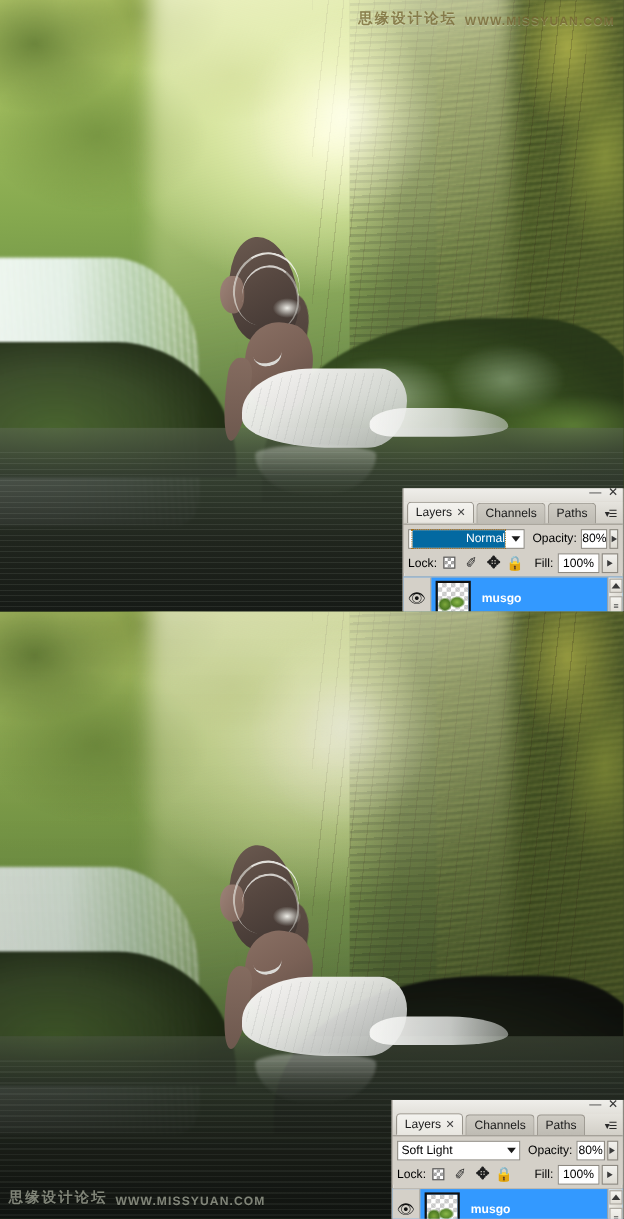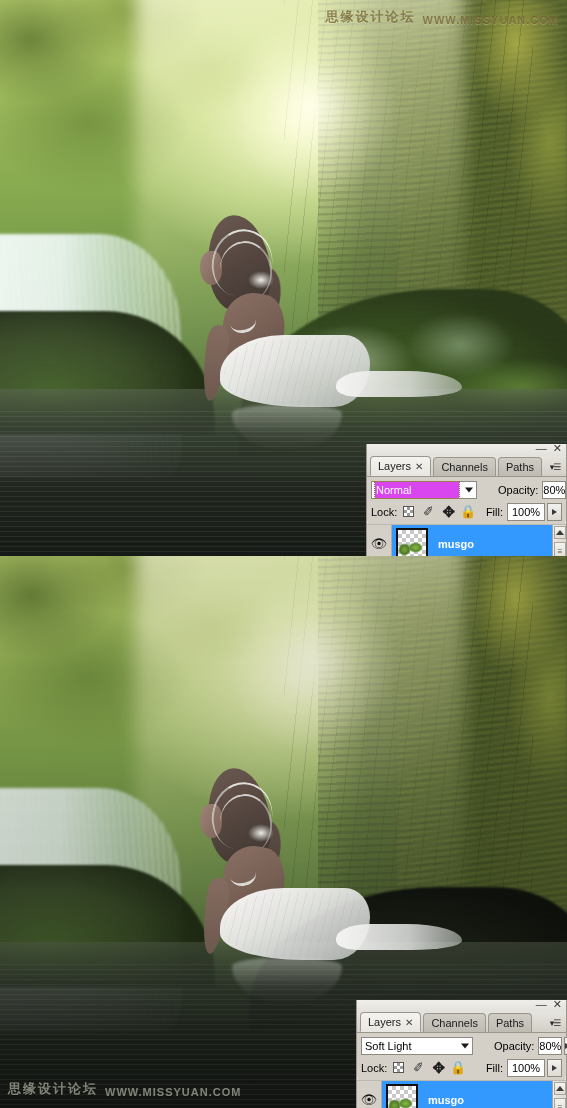--- a/index.html
+++ b/index.html
@@ -293,31 +293,32 @@
 
   .ps-row { display: flex; align-items: center; height: 20px; margin-bottom: 2px; }
 
   .ps-combo {
     position: relative; flex: 0 0 auto; width: 106px; height: 18px;
     background: #fff; border: 1px solid #8e8a82;
     display: flex; align-items: center; padding: 0 16px 0 3px;
   }
   .ps-combo-val { font-size: 11px; color: #000; line-height: 16px; }
   .ps-combo.selected .ps-combo-val {
-    background: #d946ef; color: #fff;
+    background: #0369a1; color: #fff;
     display: block; width: 84px; padding-left: 1px;
     outline: 1px dotted #a07020;
+    text-align: right;
   }
   .ps-combo-arrow {
     position: absolute; right: 3px; top: 50%; transform: translateY(-50%);
     width: 0; height: 0;
     border-left: 4px solid transparent; border-right: 4px solid transparent;
     border-top: 5px solid #1a1a1a;
   }
-  .ps-lbl { font-size: 11px; color: #000; margin-left: 21px; }
+  .ps-lbl { font-size: 11px; color: #000; margin-left: 7px; }
   .ps-num {
     width: 38px; height: 18px; background: #fff; border: 1px solid #8e8a82;
     display: flex; align-items: center; justify-content: center;
     font-size: 11px; color: #000; margin-left: 4px;
   }
   .ps-spin {
     width: 15px; height: 18px; margin-left: 2px;
     background: linear-gradient(180deg, #f2f1ed, #dedbd3);
     border: 1px solid #8e8a82;
     display: flex; align-items: center; justify-content: center;

